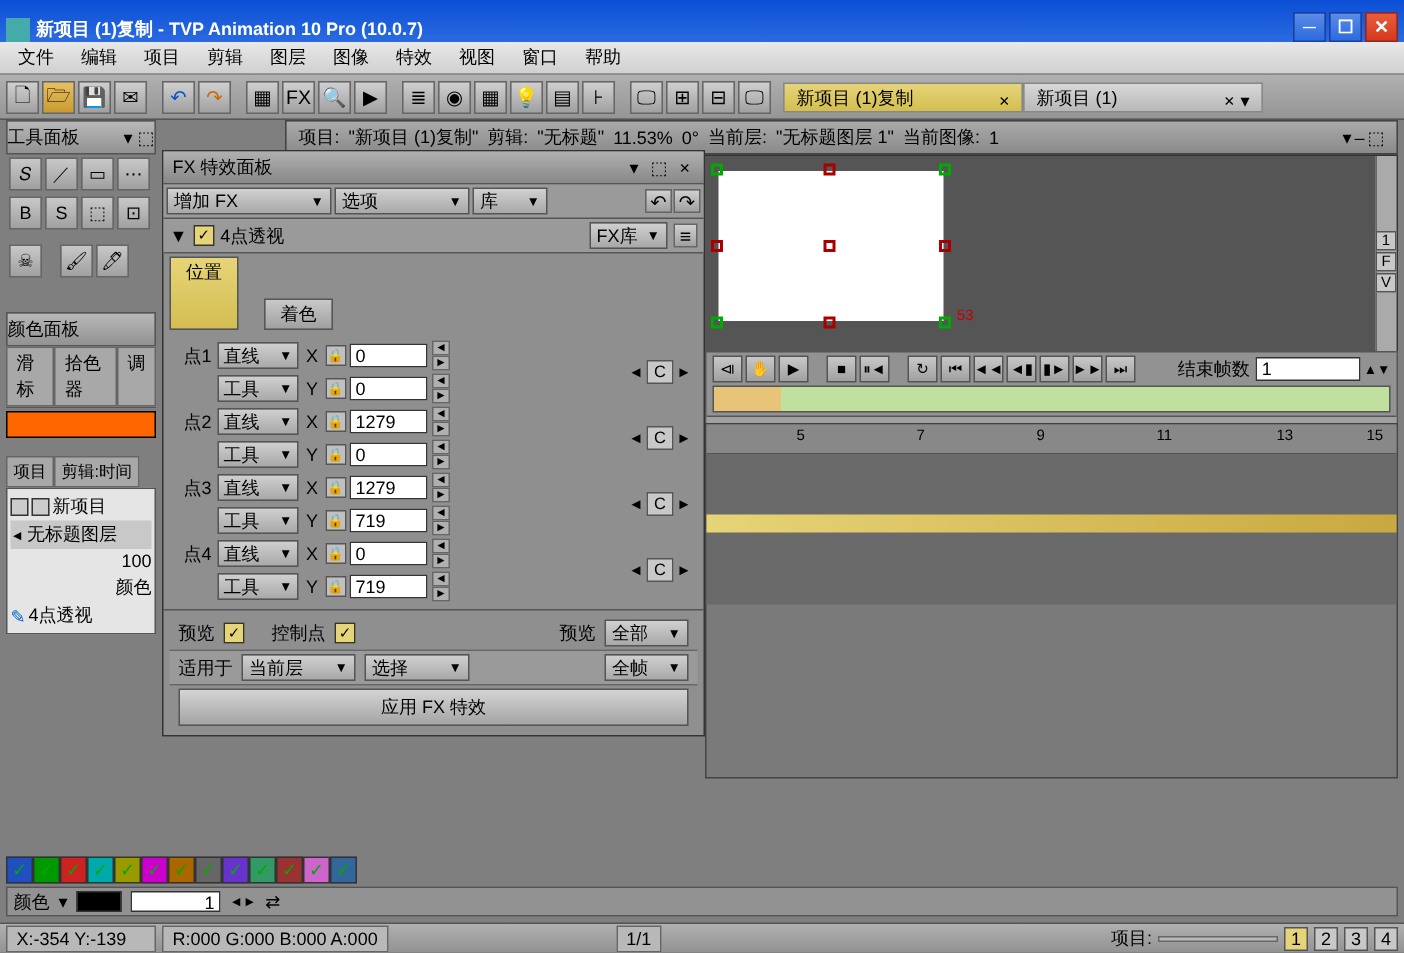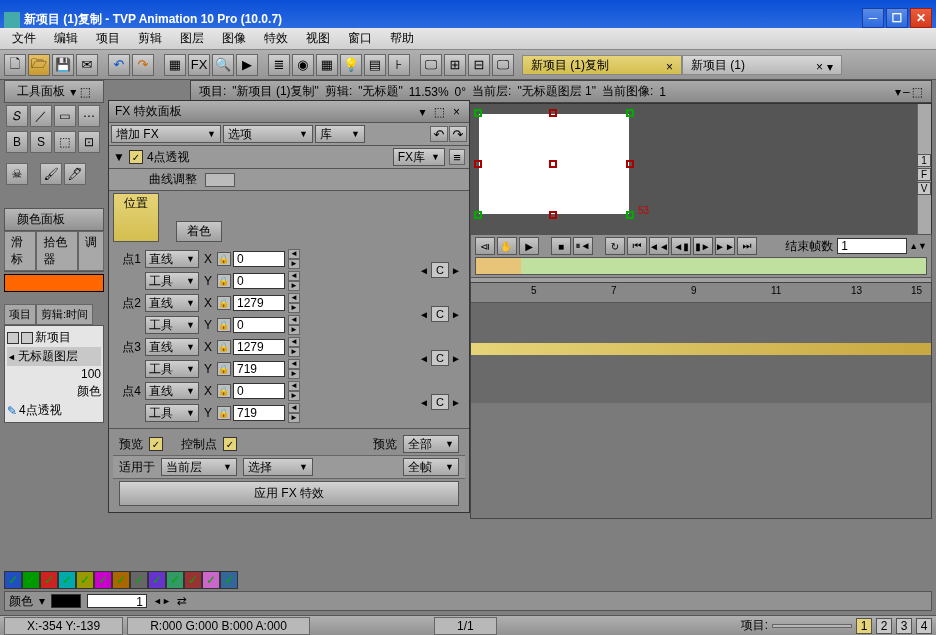--- a/index.html
+++ b/index.html
@@ -26,21 +26,21 @@
 .tab-strip { flex: 1; display: flex; align-items: center; margin-left: 6px; gap: 0; }
 .doc-tab { background: linear-gradient(to bottom, #e6d478, #d4be50); border: 1px solid #888; height: 20px; padding: 0 8px; display: flex; align-items: flex-end; min-width: 160px; position: relative; }
 .doc-tab.inactive { background: linear-gradient(to bottom, #d8d8d8, #b8b8b8); }
 .doc-tab .close-x { margin-left: auto; padding-left: 8px; }
 
 
 .main { position: absolute; top: 80px; left: 0; right: 0; bottom: 20px; background: #7f7f7f; }
 
 
 .tool-panel { position: absolute; left: 4px; top: 0; width: 100px; }
-.panel-title { background: linear-gradient(to bottom, #b8b8b8, #929292); border: 1px solid #555; padding: 2px 12px; display: flex; align-items: center; color: #000; }
+.panel-title { background: linear-gradient(to bottom, #b8b8b8, #929292); border: 1px solid #555; padding: 2px 0; display: flex; align-items: center; color: #000; }
 .panel-title .dd { margin-left: auto; }
 .tool-row { display: flex; gap: 2px; padding: 2px; }
 .tool-cell { width: 22px; height: 22px; background: linear-gradient(to bottom, #c8c8c8, #a0a0a0); border: 1px solid #666; display: flex; align-items: center; justify-content: center; }
 
 
 .color-panel { position: absolute; left: 4px; top: 128px; width: 100px; }
 .color-tabs { display: flex; border-bottom: 1px solid #555; }
 .color-tab { padding: 2px 6px; background: #a8a8a8; border: 1px solid #666; }
 .color-swatch { height: 18px; background: #ff6600; border: 1px solid #000; margin: 2px 0; }
 
@@ -114,21 +114,21 @@
 
 
 .bottom { position: absolute; left: 4px; right: 4px; bottom: 4px; }
 .swatches { display: flex; gap: 0; margin-bottom: 2px; }
 .swatch { width: 18px; height: 18px; border: 1px solid #333; display: flex; align-items: center; justify-content: center; color: #0a0; font-size: 12px; }
 .bottom-bar { display: flex; align-items: center; background: #929292; border: 1px solid #555; height: 20px; padding: 0 4px; gap: 6px; }
 .b-input { width: 60px; height: 14px; background: #fff; border: 1px solid #333; }
 
 
 .statusbar { position: absolute; left: 0; right: 0; bottom: 0; height: 20px; background: linear-gradient(to bottom, #b0b0b0, #929292); border-top: 1px solid #555; display: flex; align-items: center; padding: 0 4px; gap: 4px; font-size: 11px; }
-.sb-cell { border: 1px solid #666; background: #b8b8b8; padding: 1px 22px; }
+.sb-cell { border: 1px solid #666; background: #b8b8b8; padding: 1px 6px; }
 .sb-cell.wide { min-width: 100px; }
 .sb-page { margin: 0 auto; }
 .sb-num { width: 16px; height: 16px; border: 1px solid #555; background: #c8c8c8; display: flex; align-items: center; justify-content: center; }
 .sb-num.active { background: #e6d478; }
 
 
 .vscroll { position: absolute; right: 0; top: 0; bottom: 0; width: 14px; background: #aaa; border-left: 1px solid #666; }
 </style>
 </head>
 <body>
@@ -385,24 +385,20 @@
     <div class="fx-effect-hdr">
       <span>▼</span>
       <div class="chk">✓</div>
       <span>4点透视</span>
       <div style="margin-left:auto" class="fx-dd">
           <span>FX库</span>
           <span class="arrow">▼</span>
         </div>
       <div class="tbtn" style="width:16px;height:16px">≡</div>
     </div>
-    <div class="fx-effect-hdr" style="padding-left:40px">
-      <span>曲线调整</span>
-      <div style="width:30px;height:14px;background:#bbb;border:1px solid #555;margin-left:4px"></div>
-    </div>
     <div class="fx-tabs">
       <div class="fx-tab">位置</div>
       <div class="fx-tab inactive">着色</div>
     </div>
     <div class="point-grid" id="point-grid">
         <div style="display: flex;">
           <div style="flex: 1 1 0%;">
             <div class="point-row">
       <span class="point-label">点1</span>
       <div class="pr-dd">

